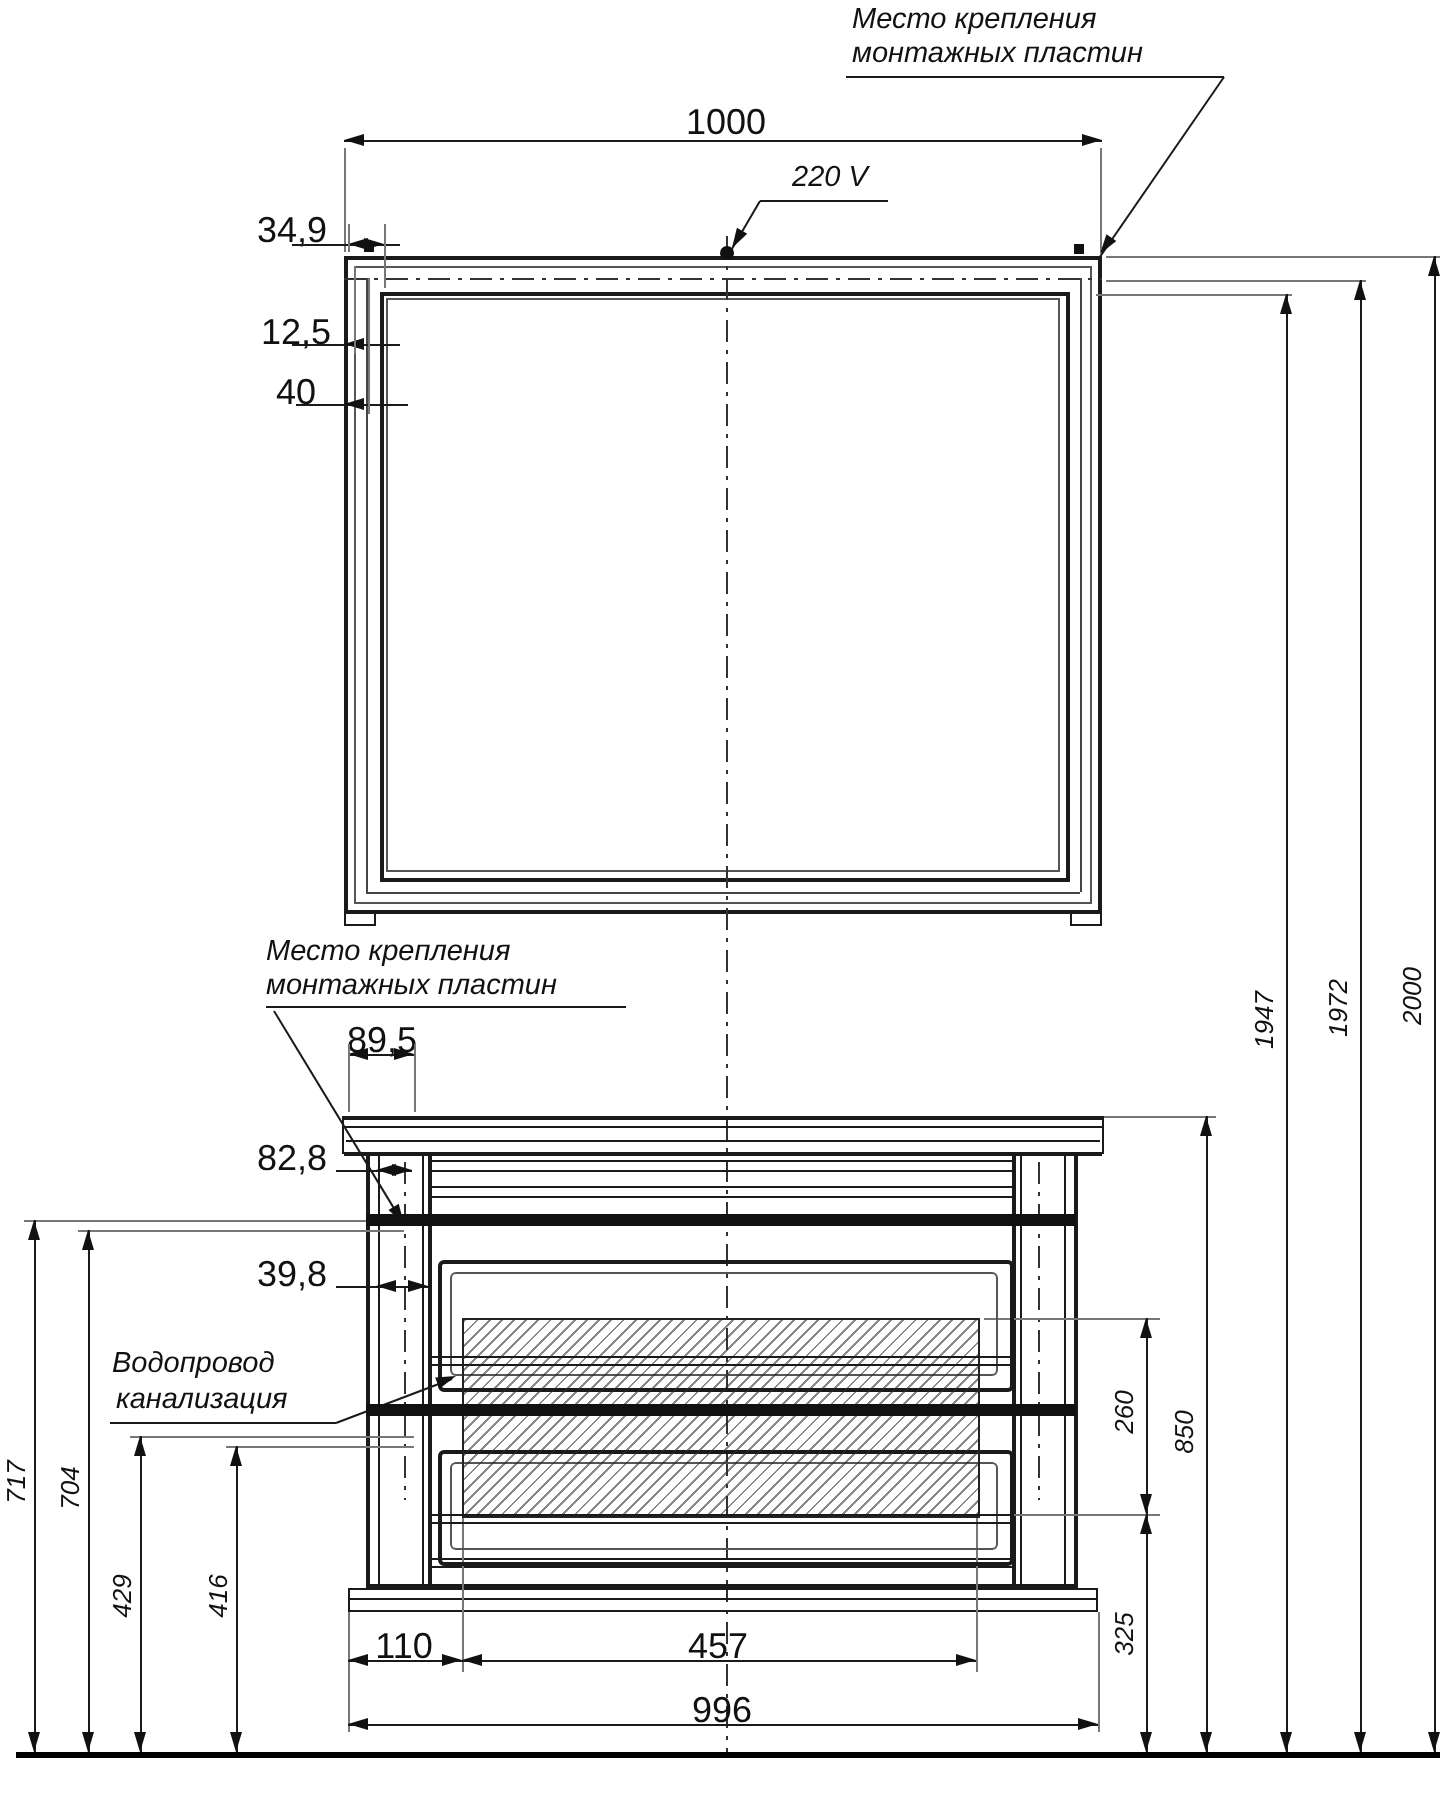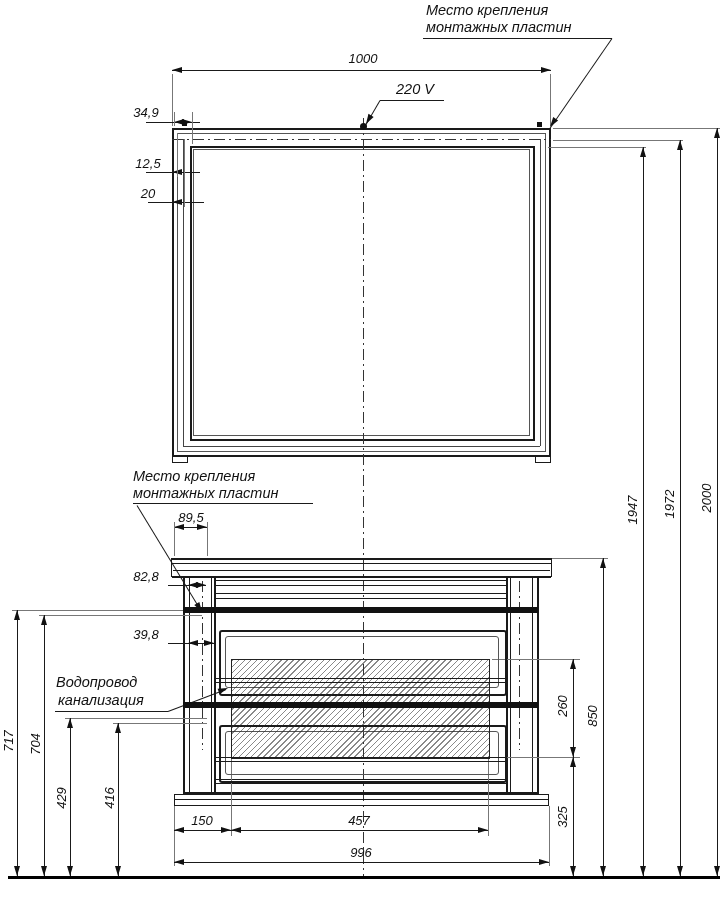--- a/index.html
+++ b/index.html
@@ -15,21 +15,21 @@
   .soft{border-color:#555;}
   .dd-h{position:absolute;height:1px;background:repeating-linear-gradient(90deg,#333 0 11px,transparent 11px 15px,#333 15px 17px,transparent 17px 21px);}
   .dd-v{position:absolute;width:1px;background:repeating-linear-gradient(180deg,#333 0 11px,transparent 11px 15px,#333 15px 17px,transparent 17px 21px);}
   .dash-h{position:absolute;height:0;border-top:1px dashed #888;}
   .arrR,.arrL,.arrU,.arrD{position:absolute;width:0;height:0;}
   .arrR{border-top:3px solid transparent;border-bottom:3px solid transparent;border-left:10px solid #111;}
   .arrL{border-top:3px solid transparent;border-bottom:3px solid transparent;border-right:10px solid #111;}
   .arrU{border-left:3px solid transparent;border-right:3px solid transparent;border-bottom:10px solid #111;}
   .arrD{border-left:3px solid transparent;border-right:3px solid transparent;border-top:10px solid #111;}
   .lbl{position:absolute;font-style:italic;font-size:13.5px;line-height:16px;white-space:nowrap;color:#111;}
-  .dim{position:absolute;font-style:italic;font-size:13px;white-space:nowrap;color:#111;text-align:center;}
+  .dim{position:absolute;font-size:18px;white-space:nowrap;color:#111;text-align:center;}
   .vdim{position:absolute;font-style:italic;font-size:13px;white-space:nowrap;color:#111;
         transform:translate(-50%,-50%) rotate(-90deg);}
   .leader{position:absolute;height:1px;background:#1a1a1a;transform-origin:0 50%;}
   .tri{position:absolute;width:0;height:0;border-top:3px solid transparent;border-bottom:3px solid transparent;border-left:10px solid #111;}
   .hatch{position:absolute;border:1px solid #222;
          background:repeating-linear-gradient(135deg,rgba(40,40,40,.55) 0 1px,transparent 1px 4.3px);}
   .fill{position:absolute;background:#111;}
   .sq{position:absolute;width:5px;height:5px;background:#111;}
   .dot{position:absolute;width:7px;height:7px;border-radius:50%;background:#111;}
   .rnd{border-radius:3px;}
@@ -67,21 +67,21 @@
   <div class="arrL" style="left:174px;top:119px;"></div>
   <div class="arrR" style="left:182px;top:119px;"></div>
   <div class="v thin" style="left:174px;top:112px;height:14px;"></div>
   <div class="v thin" style="left:192px;top:112px;height:32px;"></div>
 
   <div class="dim" style="left:129px;top:156px;width:38px;">12,5</div>
   <div class="h" style="left:146px;top:172px;width:54px;"></div>
   <div class="arrL" style="left:172px;top:169px;"></div>
   <div class="v thin" style="left:177px;top:133px;height:44px;"></div>
 
-  <div class="dim" style="left:133px;top:186px;width:30px;">20</div>
+  <div class="dim" style="left:133px;top:186px;width:30px;">40</div>
   <div class="h" style="left:148px;top:202px;width:56px;"></div>
   <div class="arrL" style="left:172px;top:199px;"></div>
   <div class="v thin" style="left:184px;top:139px;height:68px;"></div>
 
   <div class="lbl" style="left:396px;top:81px;font-size:14.5px;">220 V</div>
   <div class="h" style="left:380px;top:100px;width:64px;"></div>
   <div class="leader" style="left:380px;top:100px;width:28px;transform:rotate(120.3deg);"></div>
   <div class="tri" style="left:356px;top:121px;transform-origin:10px 3px;transform:rotate(120.3deg);"></div>
   <div class="dot" style="left:360px;top:123px;"></div>
 
@@ -218,21 +218,21 @@
 
   <div class="v thin" style="left:174px;top:806px;height:60px;"></div>
   <div class="v thin" style="left:231px;top:758px;height:78px;"></div>
   <div class="v thin" style="left:488px;top:758px;height:78px;"></div>
   <div class="v thin" style="left:549px;top:806px;height:60px;"></div>
   <div class="h" style="left:174px;top:830px;width:314px;"></div>
   <div class="arrL" style="left:174px;top:827px;"></div>
   <div class="arrR" style="left:221px;top:827px;"></div>
   <div class="arrL" style="left:231px;top:827px;"></div>
   <div class="arrR" style="left:478px;top:827px;"></div>
-  <div class="dim" style="left:182px;top:813px;width:40px;">150</div>
+  <div class="dim" style="left:182px;top:813px;width:40px;">110</div>
   <div class="dim" style="left:339px;top:813px;width:40px;">457</div>
   <div class="h" style="left:174px;top:862px;width:375px;"></div>
   <div class="arrL" style="left:174px;top:859px;"></div>
   <div class="arrR" style="left:539px;top:859px;"></div>
   <div class="dim" style="left:341px;top:845px;width:40px;">996</div>
 
   <div class="h" style="left:8px;top:876px;width:712px;height:2.5px;background:#000;"></div>
 
 </div>
 

